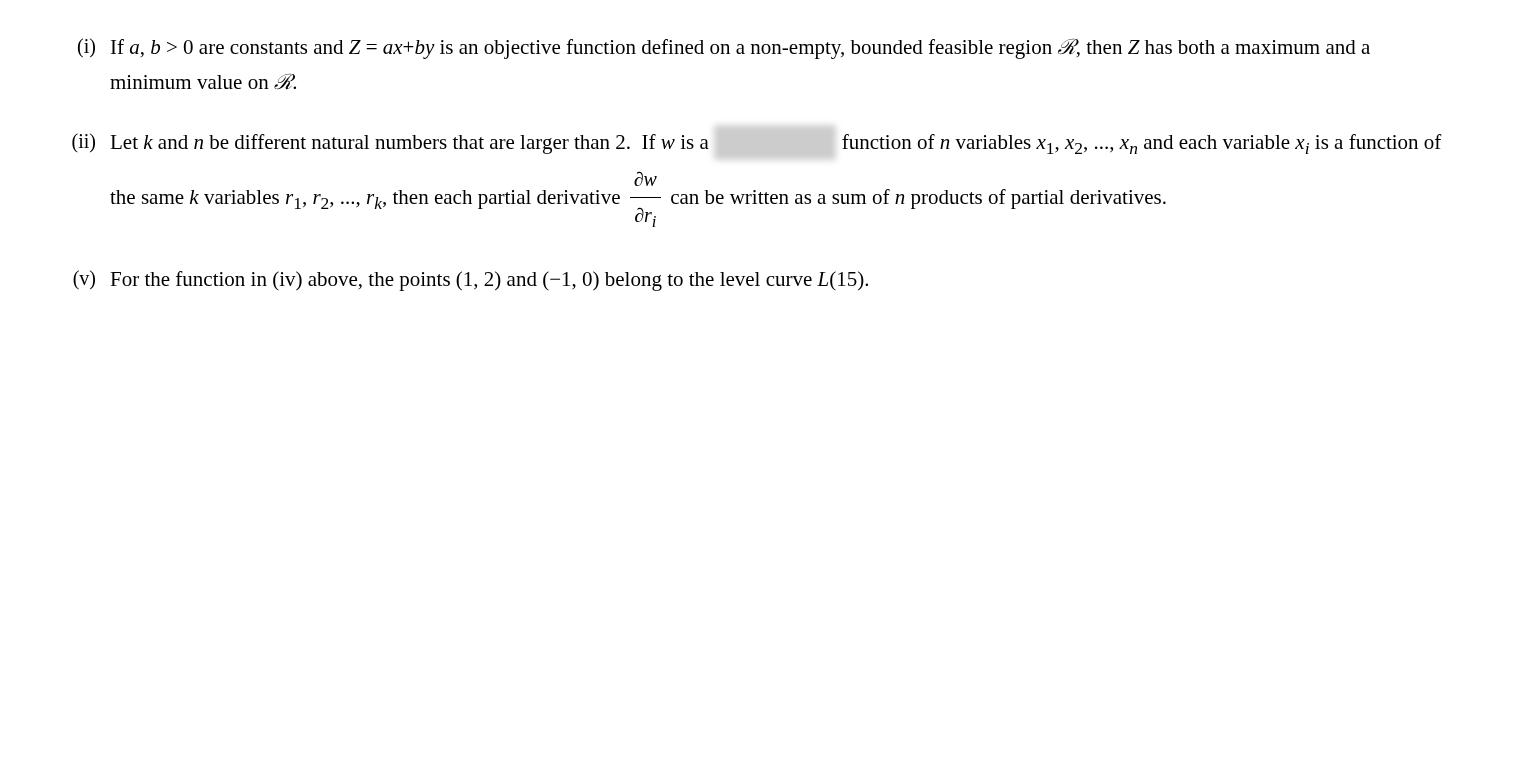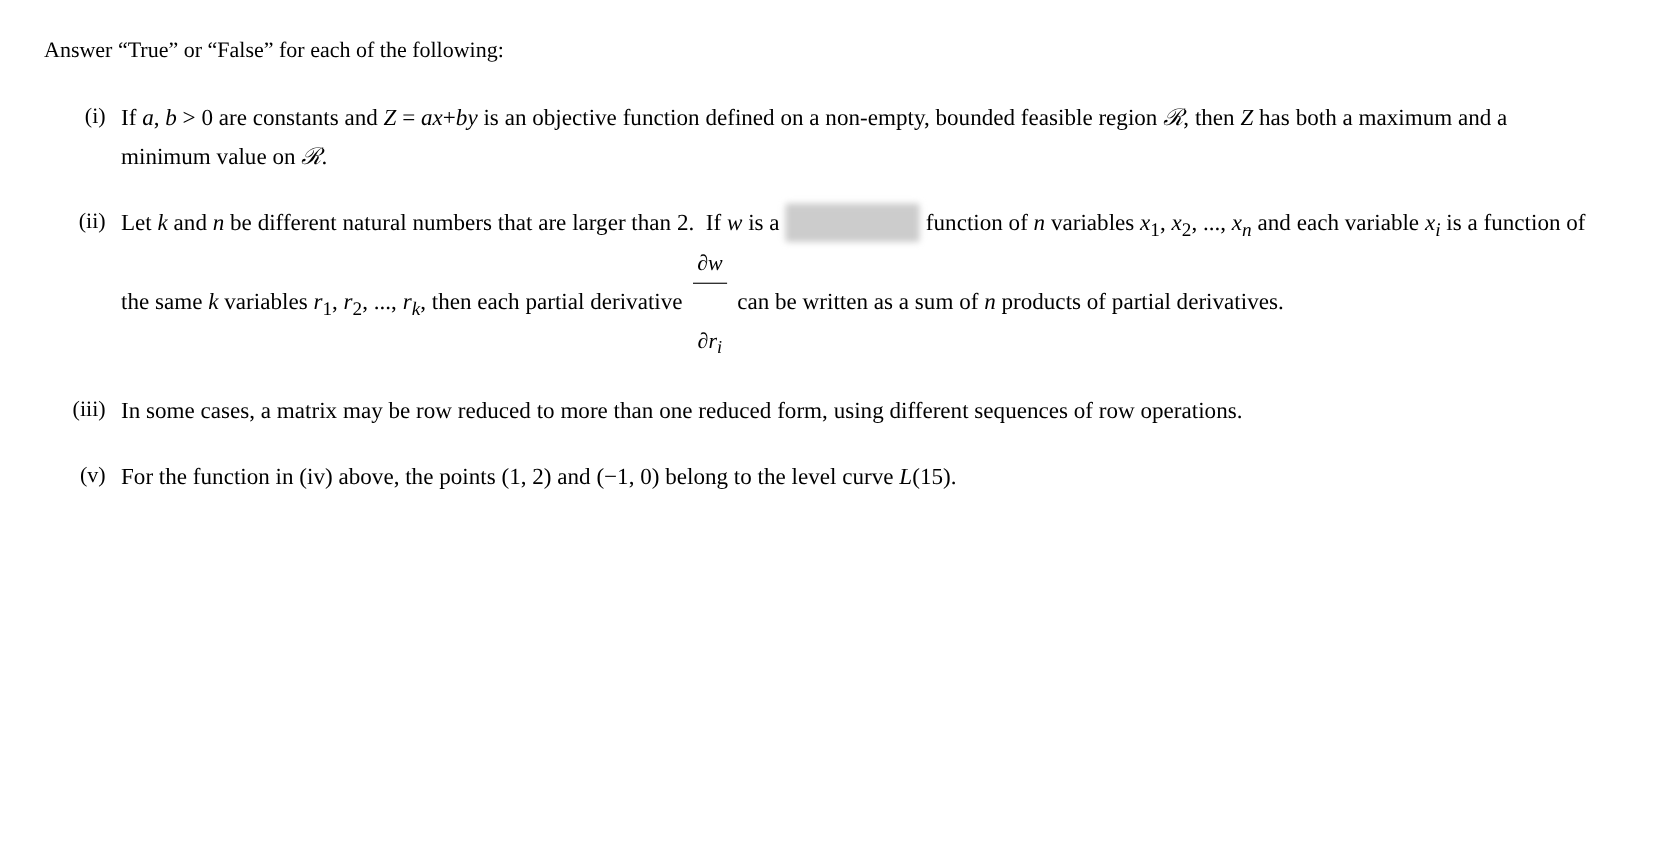--- a/index.html
+++ b/index.html
@@ -77,41 +77,39 @@
       border-bottom: 1.5px solid #000;
       padding: 0 4px 1px 4px;
       text-align: center;
       font-size: 0.95em;
     }
 
     .math-frac .denominator {
       padding: 1px 4px 0 4px;
       text-align: center;
       font-size: 0.95em;
-      margin-top: 35px;
     }
 
     .partial-symbol {
       font-style: italic;
     }
 
     .blurred-text {
       display: inline-block;
       filter: blur(3px);
       background: #ccc;
       color: transparent;
       border-radius: 2px;
       user-select: none;
     }
   </style>
 </head>
 <body>
 
 <div class="main-content">
-  <p class="intro">Answer “True” or “False” for each of the following:</p>
 
   <ul class="problem-list">
 
     <li class="problem-item">
       <span class="problem-label">(i)</span>
       <div class="problem-text">
         <p>If <span class="math-italic">a</span>, <span class="math-italic">b</span> &gt; 0 are constants and <span class="math-italic">Z</span> = <span class="math-italic">ax</span>+<span class="math-italic">by</span> is an objective function defined on a non-empty,
         bounded feasible region <span class="math-italic">ℛ</span>, then <span class="math-italic">Z</span> has both a maximum and a minimum value on <span class="math-italic">ℛ</span>.</p>
       </div>
     </li>
@@ -124,27 +122,20 @@
         variables <span class="math-italic">r</span><sub>1</sub>, <span class="math-italic">r</span><sub>2</sub>, ..., <span class="math-italic">r</span><sub><span class="math-italic">k</span></sub>, then each partial derivative
         <span class="math-frac">
           <span class="numerator partial-symbol">∂<span class="math-italic">w</span></span>
           <span class="denominator partial-symbol">∂<span class="math-italic">r</span><sub><span class="math-italic">i</span></sub></span>
         </span>
         can be written as a sum of <span class="math-italic">n</span>
         products of partial derivatives.</p>
       </div>
     </li>
 
-    <li class="problem-item">
-      <span class="problem-label">(iii)</span>
-      <div class="problem-text">
-        <p>In some cases, a matrix may be row reduced to more than one reduced form, using
-        different sequences of row operations.</p>
-      </div>
-    </li>
 
 
     <li class="problem-item">
       <span class="problem-label">(v)</span>
       <div class="problem-text">
         <p>For the function in (iv) above, the points (1, 2) and (−1, 0) belong to the level curve
         <span class="math-italic">L</span>(15).</p>
       </div>
     </li>
 

